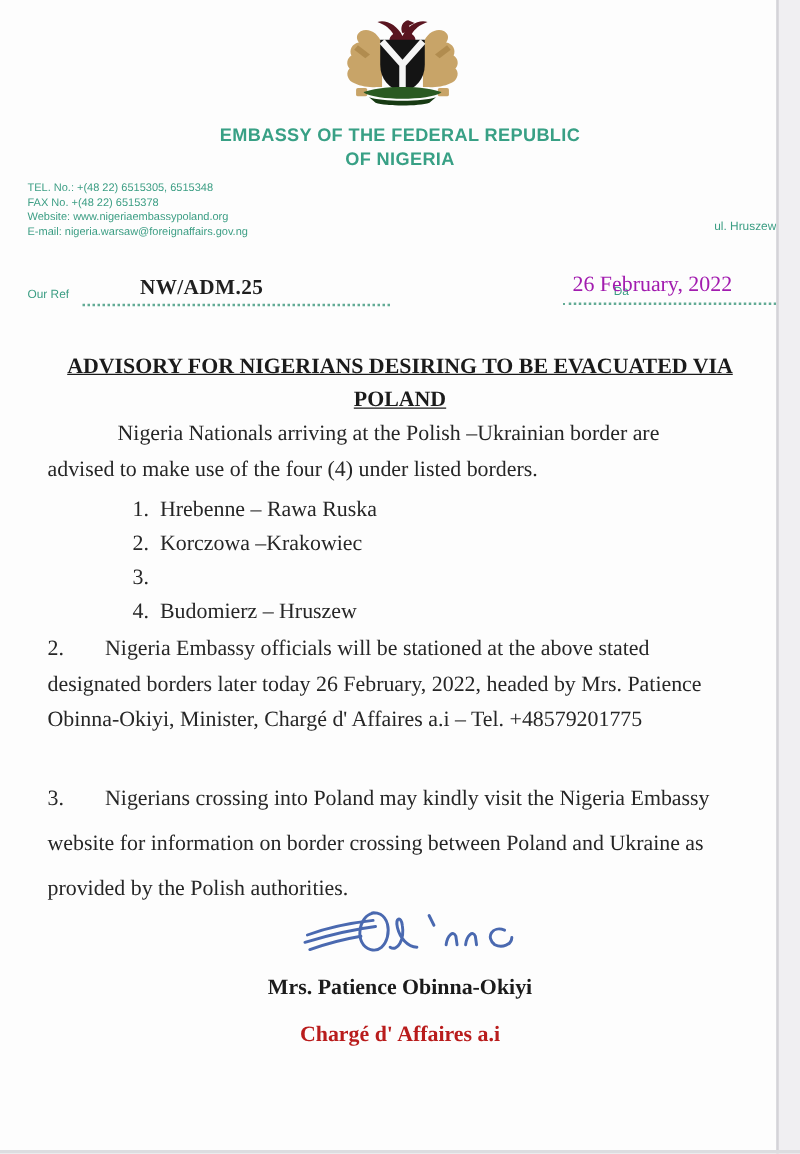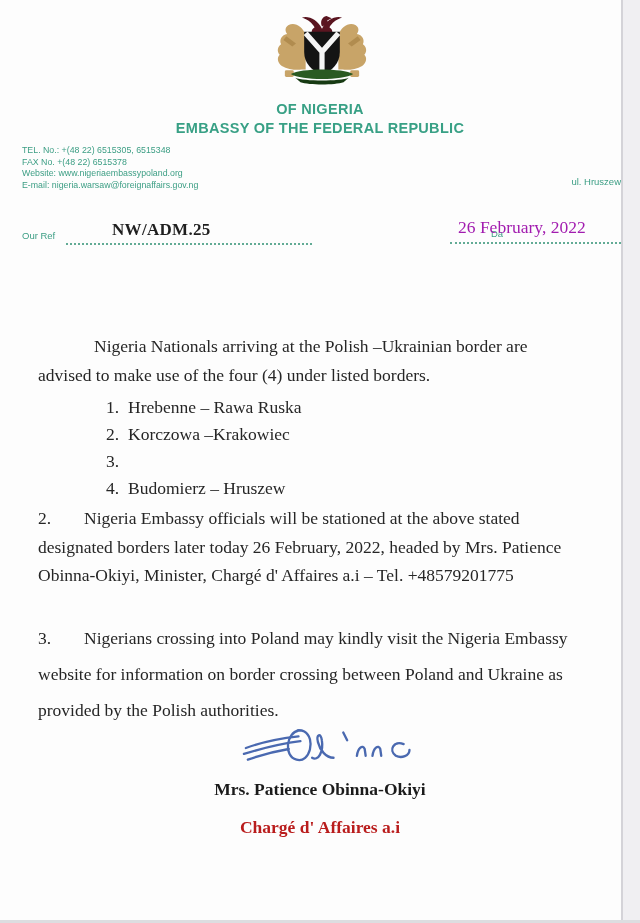--- a/index.html
+++ b/index.html
@@ -127,22 +127,22 @@
       <path stroke="#f5f5f5" stroke-width="7" fill="none" d="M48,27 L70,52 M92,27 L70,52 M70,52 L70,81"></path>
     </g>
 
     <g>
       <path fill="#2a5a22" d="M28,82 c14,-8 70,-8 84,0 c-14,9 -70,9 -84,0 Z"></path>
       <path fill="#173a13" d="M34,87 c12,5 60,5 72,0 l-7,6 c-12,4 -46,4 -58,0 Z"></path>
     </g>
   </svg>
 
   <div class="org-name">
+    <div>EMBASSY OF THE FEDERAL REPUBLIC</div>
     <div>OF NIGERIA</div>
-    <div>EMBASSY OF THE FEDERAL REPUBLIC</div>
   </div>
 
   <div class="contact">
     <div>TEL. No.: +(48 22) 6515305, 6515348</div>
     <div>FAX No. +(48 22) 6515378</div>
     <div>Website: www.nigeriaembassypoland.org</div>
     <div>E-mail: nigeria.warsaw@foreignaffairs.gov.ng</div>
   </div>
 
   <div class="address">
@@ -153,20 +153,24 @@
     <span class="lbl">Our Ref</span>
     <span class="dots"></span>
     <span class="val">NW/ADM.25</span>
   </div>
   <div class="refrow-right">
     <span class="lbl">Da</span>
     <span class="dots"></span>
     <span class="val">26 February, 2022</span>
   </div>
 
+  <div class="title">
+    <div><span class="tl">ADVISORY FOR NIGERIANS DESIRING TO BE EVACUATED VIA</span></div>
+    <div><span class="tl">POLAND</span></div>
+  </div>
 
   <div class="para p1">
     <span class="ptext">Nigeria Nationals arriving at the Polish –Ukrainian border are advised to make use of the four (4) under listed borders.</span>
   </div>
 
   <div class="blist">
     <div class="row">
       <span class="n">1.</span>
       <span>Hrebenne – Rawa Ruska</span>
     </div>

